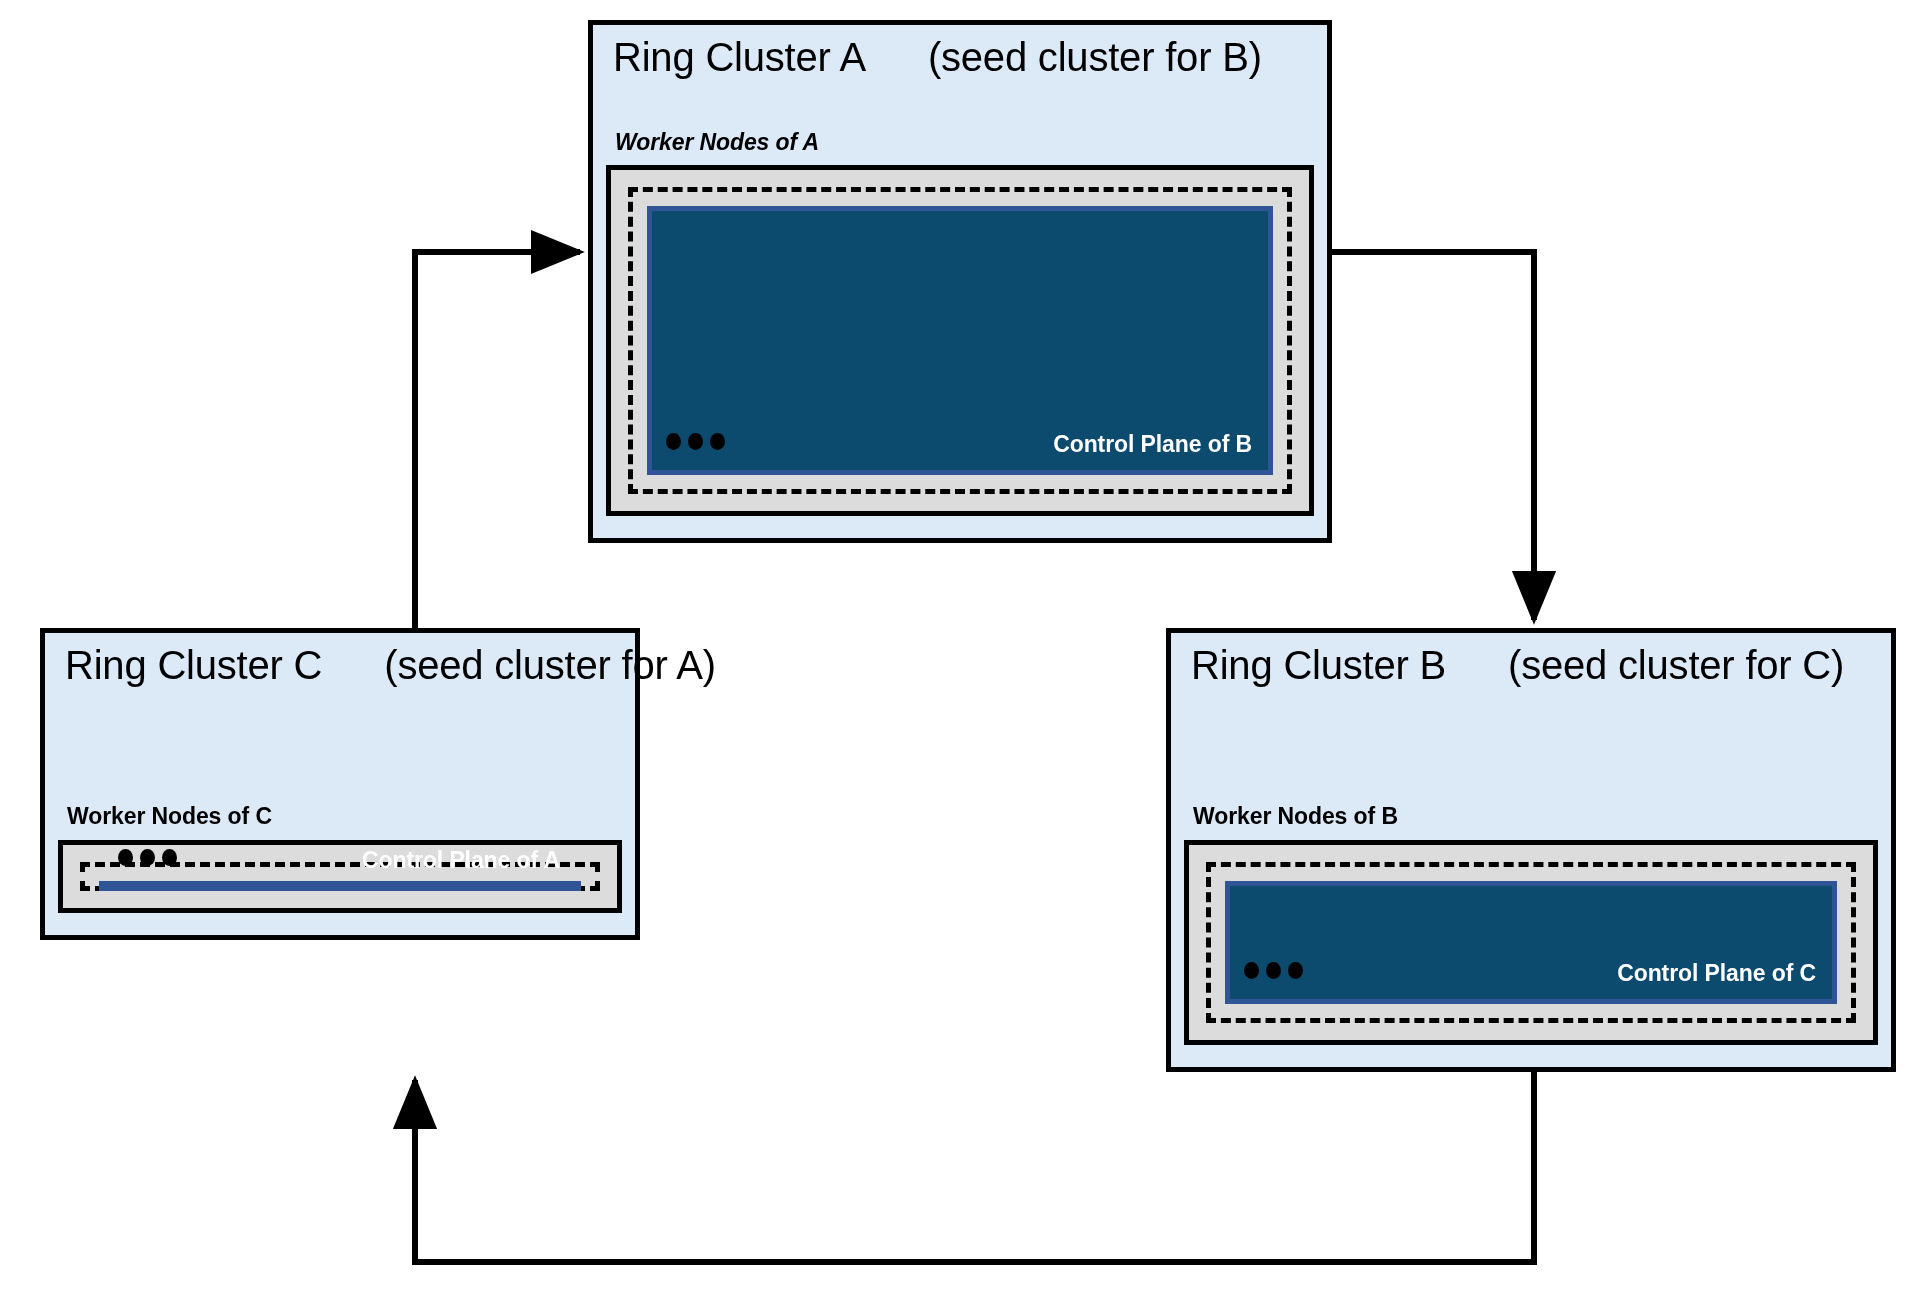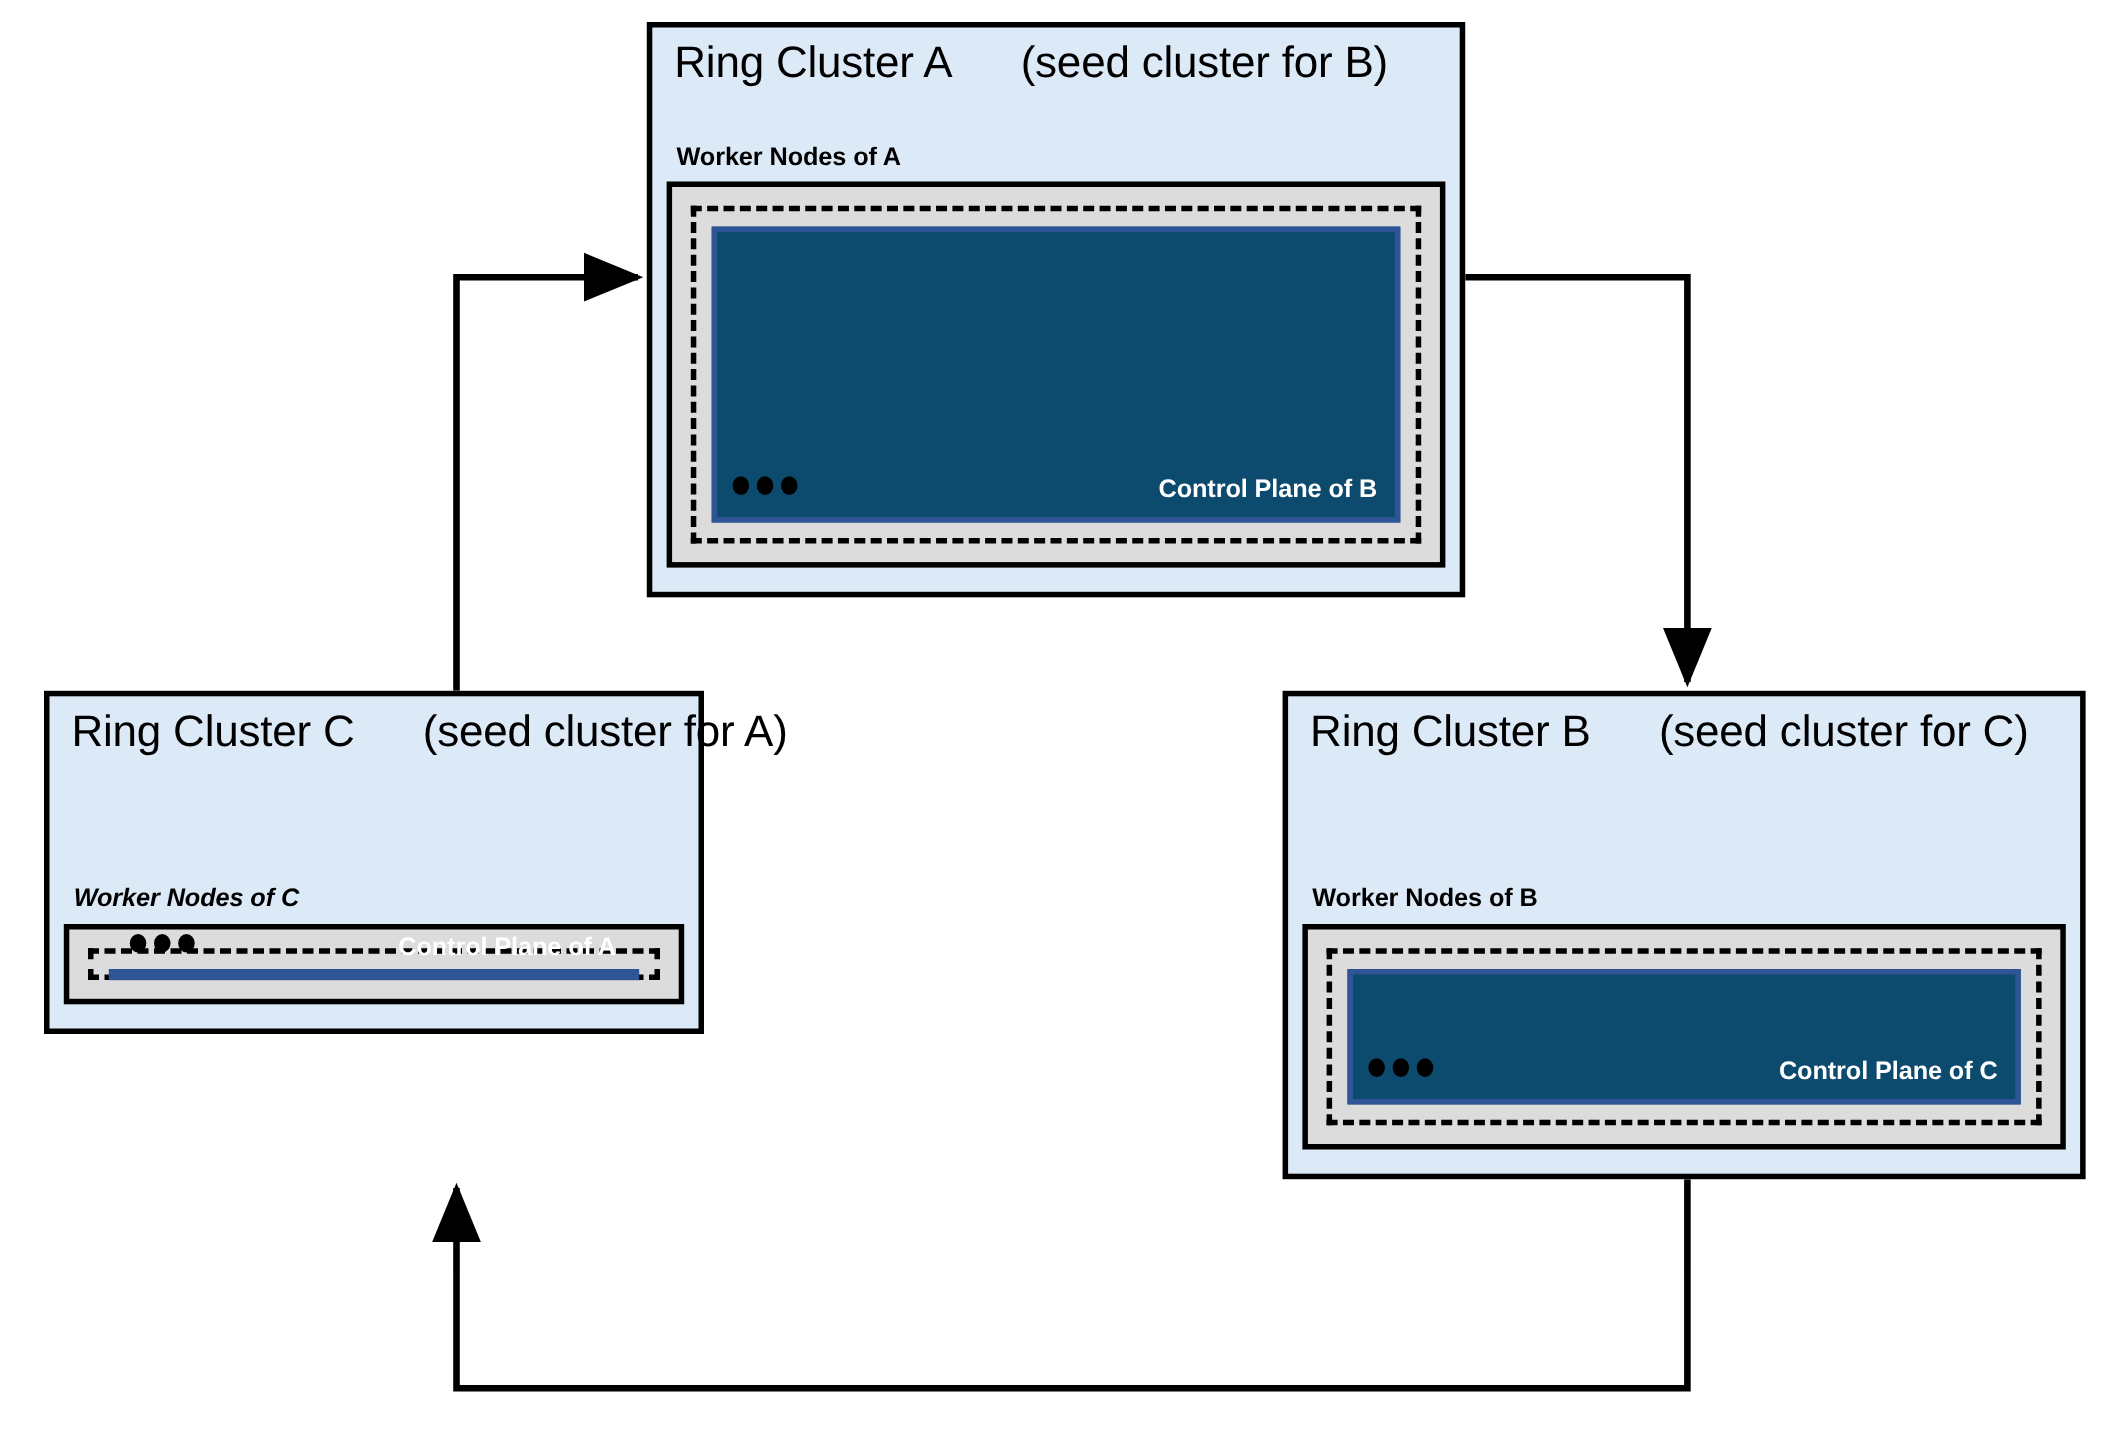--- a/index.html
+++ b/index.html
@@ -68,22 +68,22 @@
   }
 
   .worker-label {
     position: absolute;
     left: 22px;
     font-size: 23px;
     font-weight: 700;
     color: #000000;
     letter-spacing: -0.1px;
   }
-  #cluster-a .worker-label { top: 104px; }
-  #cluster-c .worker-label { top: 170px; font-style: italic; }
+  #cluster-a .worker-label { top: 104px; font-style: italic; }
+  #cluster-c .worker-label { top: 170px; }
   #cluster-b .worker-label { top: 170px; }
 
   
   .worker-box {
     position: absolute;
     box-sizing: border-box;
     background: #dcdcdc;
     border: 5px solid #000000;
   }
   #cluster-a .worker-box { left: 13px;  top: 140px; right: 13px;  bottom: 22px; }

